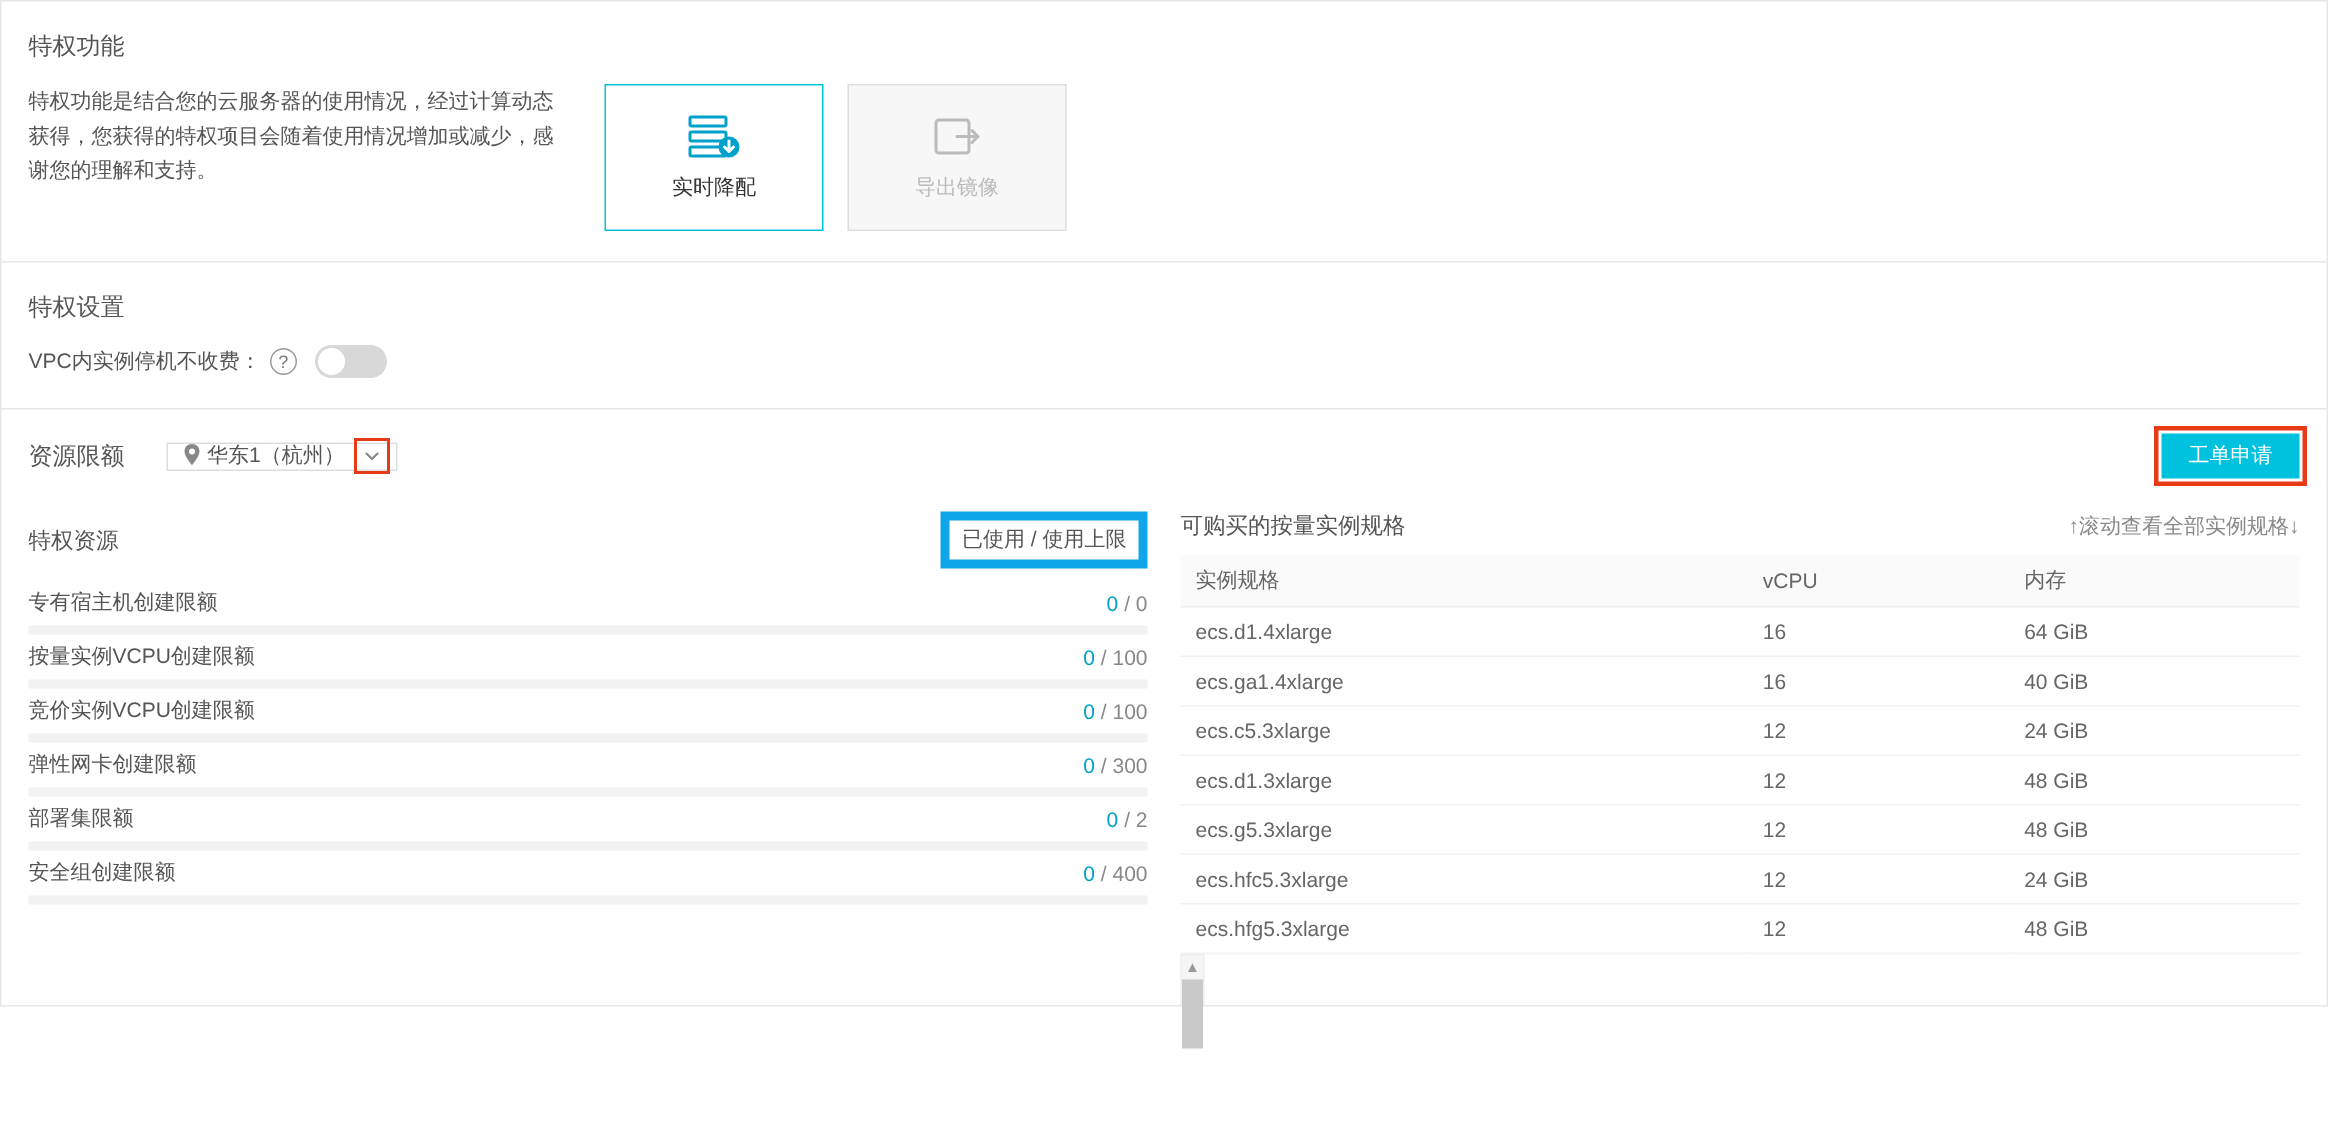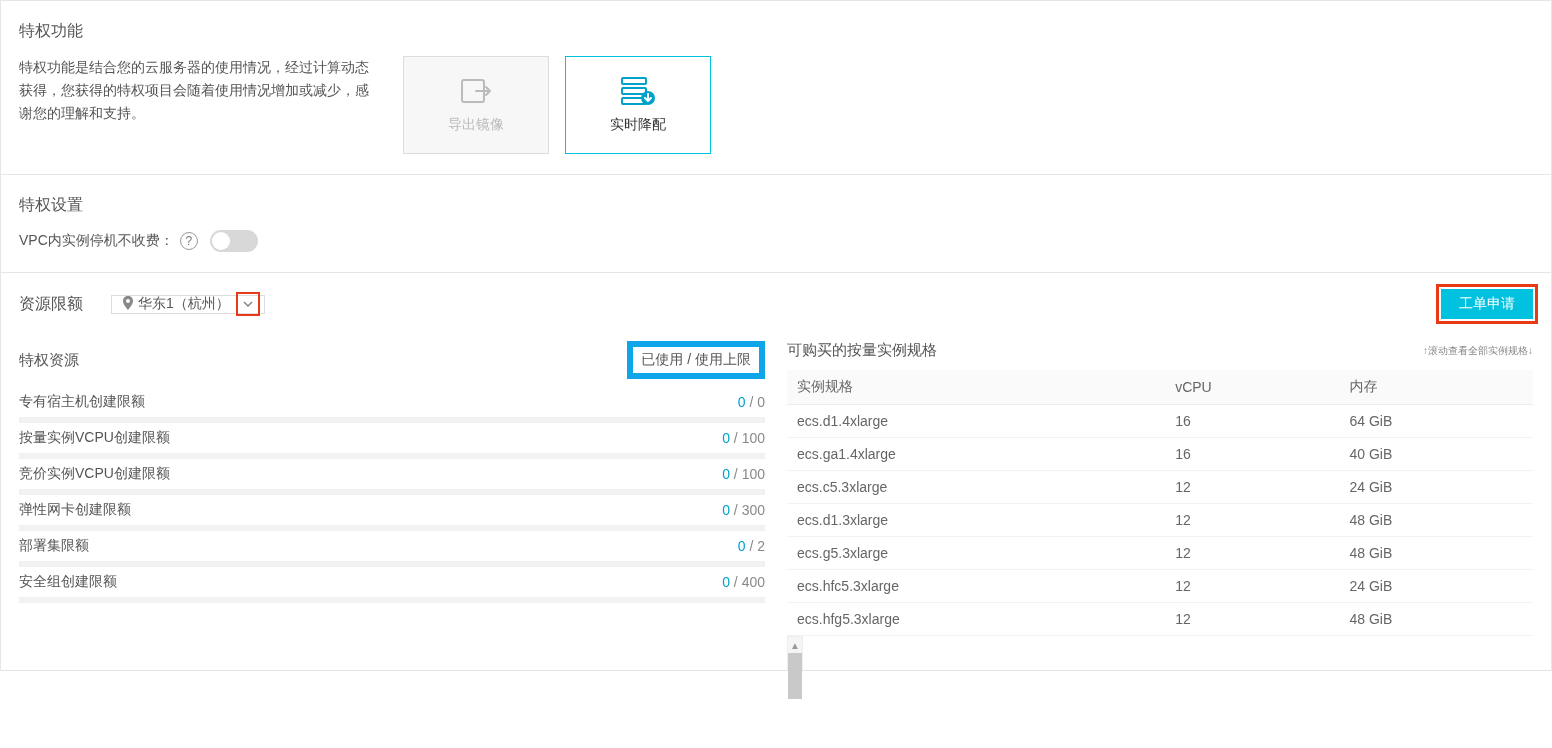--- a/index.html
+++ b/index.html
@@ -198,21 +198,21 @@
   display: flex;
   align-items: center;
   margin-bottom: 10px;
 }
 .rp-head-title {
   font-size: 15px;
   color: #555;
 }
 .rp-head-right {
   margin-left: auto;
-  font-size: 10px;
+  font-size: 14px;
   color: #888;
 }
 
 .spec-wrap {
   display: flex;
   flex-direction: column;
 }
 .spec-table {
   flex: 1;
 }
@@ -269,40 +269,40 @@
 </head>
 <body>
 
 <div class="page">
 
   <div class="section">
     <div class="section-title">特权功能</div>
     <div class="feat-top">
       <div class="feat-desc">特权功能是结合您的云服务器的使用情况，经过计算动态获得，您获得的特权项目会随着使用情况增加或减少，感谢您的理解和支持。</div>
       <div class="feat-cards">
-        <div class="feat-card disabled">
-          <span class="icon">
-            <svg viewBox="0 0 36 30" width="36" height="30">
-              <rect x="4" y="4" width="22" height="22" rx="2" fill="none" stroke="#bbb" stroke-width="2"></rect>
-              <path d="M18 15 h14 M28 11 l4 4 l-4 4" fill="none" stroke="#bbb" stroke-width="2" stroke-linecap="round" stroke-linejoin="round"></path>
-            </svg>
-          </span>
-          <span>导出镜像</span>
-        </div>
         <div class="feat-card active">
           <span class="icon">
             <svg viewBox="0 0 36 30" width="36" height="30">
               <rect x="2" y="2" width="24" height="6" rx="1" fill="none" stroke="#00a2ca" stroke-width="2"></rect>
               <rect x="2" y="12" width="24" height="6" rx="1" fill="none" stroke="#00a2ca" stroke-width="2"></rect>
               <rect x="2" y="22" width="24" height="6" rx="1" fill="none" stroke="#00a2ca" stroke-width="2"></rect>
               <circle cx="28" cy="22" r="7" fill="#00a2ca"></circle>
               <path d="M28 18 v6 M25 22 l3 3 l3 -3" fill="none" stroke="#fff" stroke-width="2" stroke-linecap="round" stroke-linejoin="round"></path>
             </svg>
           </span>
           <span>实时降配</span>
+        </div>
+        <div class="feat-card disabled">
+          <span class="icon">
+            <svg viewBox="0 0 36 30" width="36" height="30">
+              <rect x="4" y="4" width="22" height="22" rx="2" fill="none" stroke="#bbb" stroke-width="2"></rect>
+              <path d="M18 15 h14 M28 11 l4 4 l-4 4" fill="none" stroke="#bbb" stroke-width="2" stroke-linecap="round" stroke-linejoin="round"></path>
+            </svg>
+          </span>
+          <span>导出镜像</span>
         </div>
       </div>
     </div>
   </div>
 
   <div class="section">
     <div class="section-title">特权设置</div>
     <div class="settings-row">
       <span>VPC内实例停机不收费：</span>
       <span class="help-circle">?</span>

